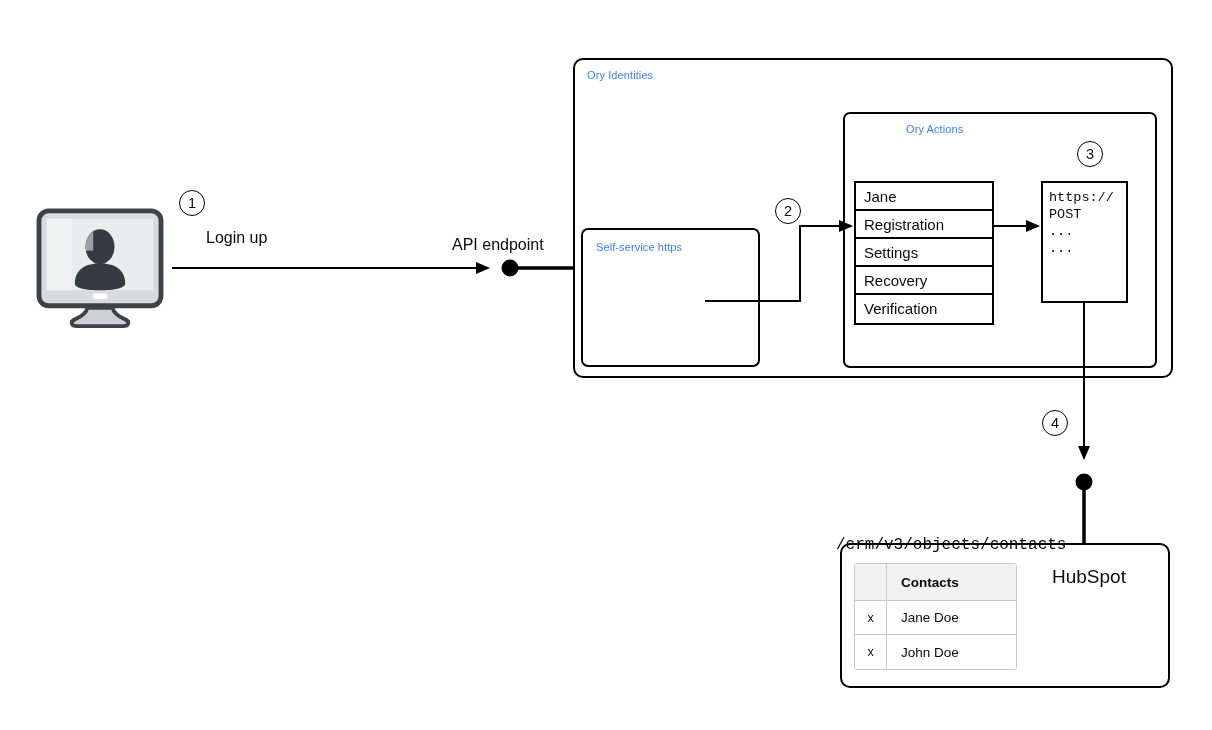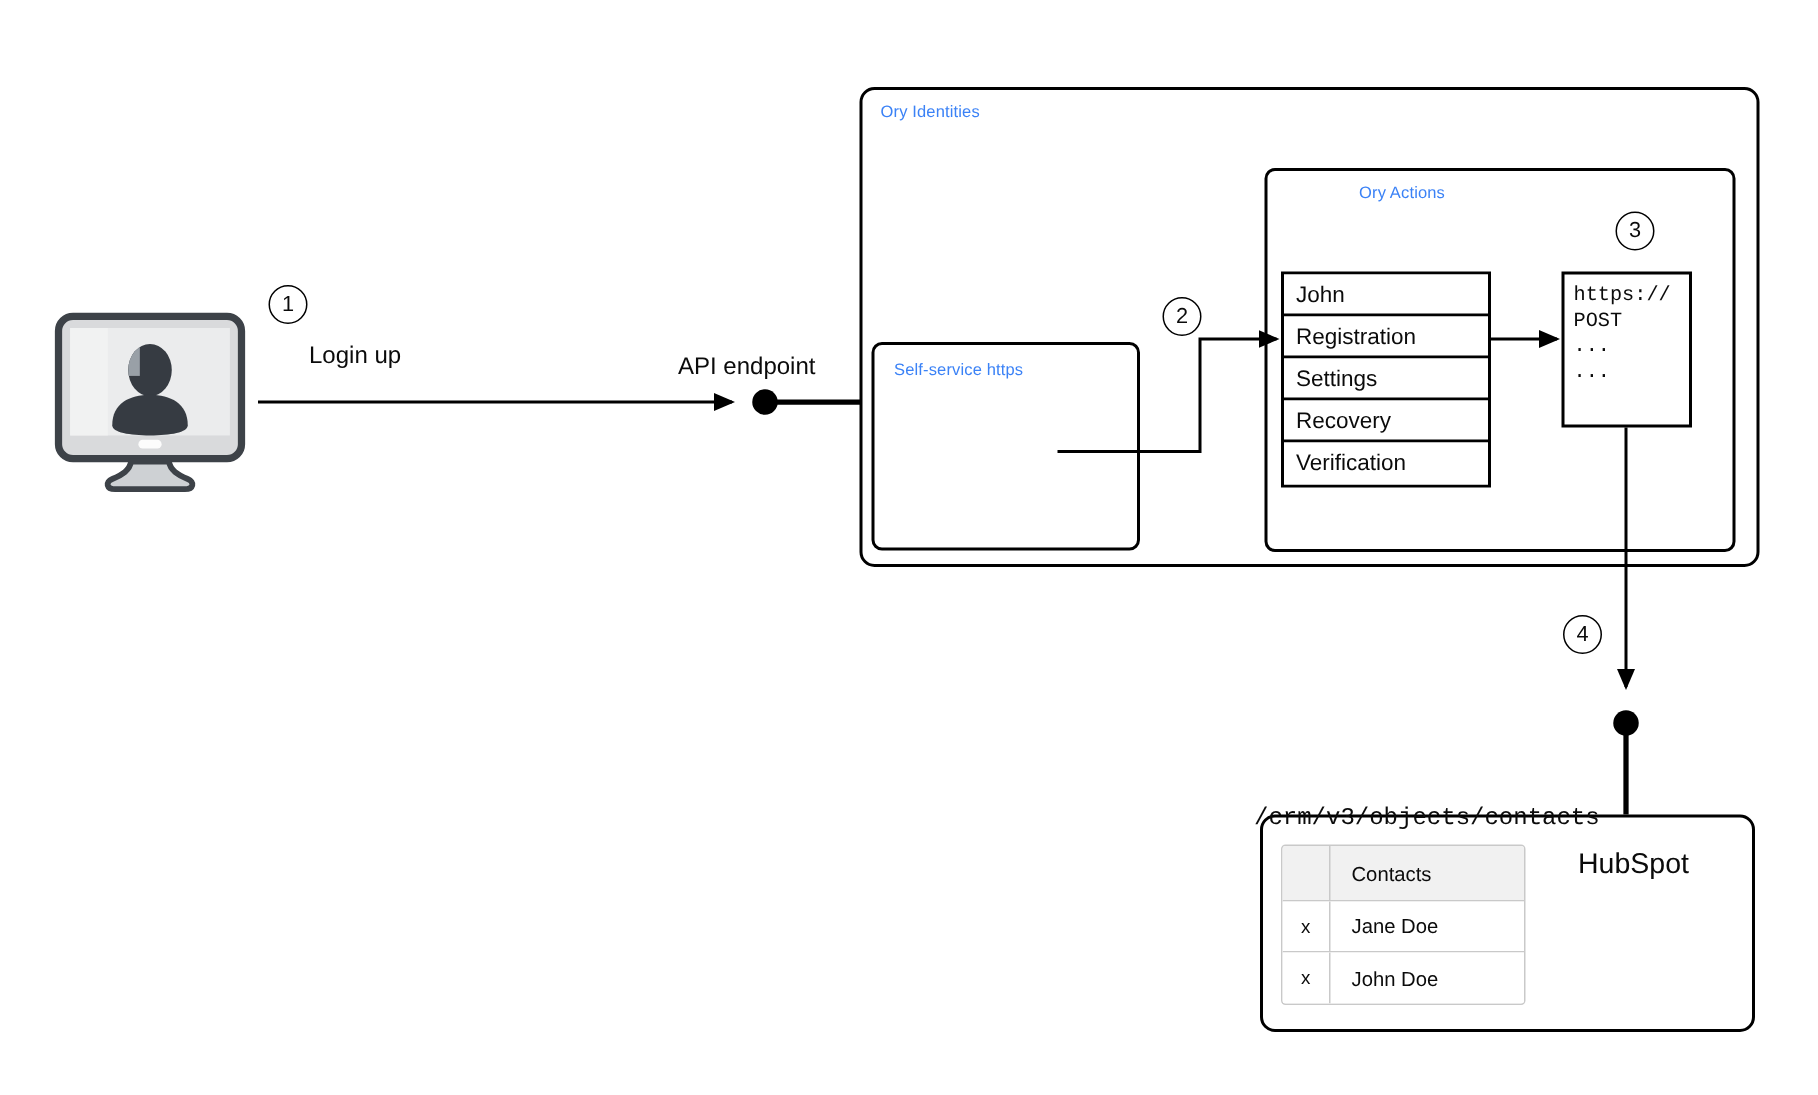--- a/index.html
+++ b/index.html
@@ -26,34 +26,34 @@
              font-size: 14.5px; }
 
   .icon-wrap { position: absolute; z-index: 2; }
 
   
   .menu { position: absolute; left: 854px; top: 181px; width: 140px; border: 2px solid #000; background: #fff; z-index: 2; }
   .menu-item { height: 28px; line-height: 27px; padding-left: 8px; font-size: 15px; border-bottom: 2px solid #000; background: #fff; }
   .menu-item:last-child { border-bottom: none; }
 
   
-  .codebox { position: absolute; left: 1041px; top: 181px; width: 87px; height: 104px; border: 2px solid #000;
+  .codebox { position: absolute; left: 1041px; top: 181px; width: 87px; height: 122px; border: 2px solid #000;
              background: #fff; z-index: 2; padding: 6px 0 0 6px; }
   .codebox .cline { font-family: "Liberation Mono", monospace; font-size: 13.5px; line-height: 17px; white-space: pre; }
 
   
   .ctable { position: absolute; left: 854px; top: 563px; width: 163px; z-index: 2;
             border: 1px solid #c9c9c9; border-radius: 3px; background: #fff; overflow: hidden; }
   .ctable .trow { display: flex; border-bottom: 1px solid #c9c9c9; }
   .ctable .trow:last-child { border-bottom: none; }
   .ctable .c1 { width: 32px; border-right: 1px solid #c9c9c9; display: flex; align-items: center; justify-content: center;
                 font-size: 12.5px; }
   .ctable .c2 { flex: 1; display: flex; align-items: center; padding-left: 14px; font-size: 13.5px; }
   .ctable .thead { height: 37px; background: #f1f1f1; }
-  .ctable .thead .c2 { font-weight: normal; text-align: right; }
+  .ctable .thead .c2 { font-weight: bold; text-align: right; }
   .ctable .tdata { height: 34px; background: #fff; }
 
   .hubspot-title { position: absolute; left: 1052px; top: 566px; font-size: 19px; z-index: 3; }
 </style>
 </head>
 <body>
 
 <div id="canvas">
 
   <svg class="connectors" width="1212" height="730">
@@ -100,21 +100,21 @@
   <div class="box rounded-lg" style="left:573px; top:58px; width:600px; height:320px;"></div>
   <div class="box-title" style="left:587px; top:69px;">Ory Identities</div>
 
   <div class="box rounded-md" style="left:581px; top:228px; width:179px; height:139px;"></div>
   <div class="box-title" style="left:596px; top:241px;">Self-service https</div>
 
   <div class="box rounded-md" style="left:843px; top:112px; width:314px; height:256px;"></div>
   <div class="box-title" style="left:866px; top:123px;margin-left:40px;">Ory Actions</div>
 
   <div class="menu">
-    <div class="menu-item">John</div>
+    <div class="menu-item">Jane</div>
     <div class="menu-item">Registration</div>
     <div class="menu-item">Settings</div>
     <div class="menu-item">Recovery</div>
     <div class="menu-item">Verification</div>
   </div>
 
   <div class="codebox">
     <div class="cline">https://</div>
     <div class="cline">POST</div>
     <div class="cline">...</div>

